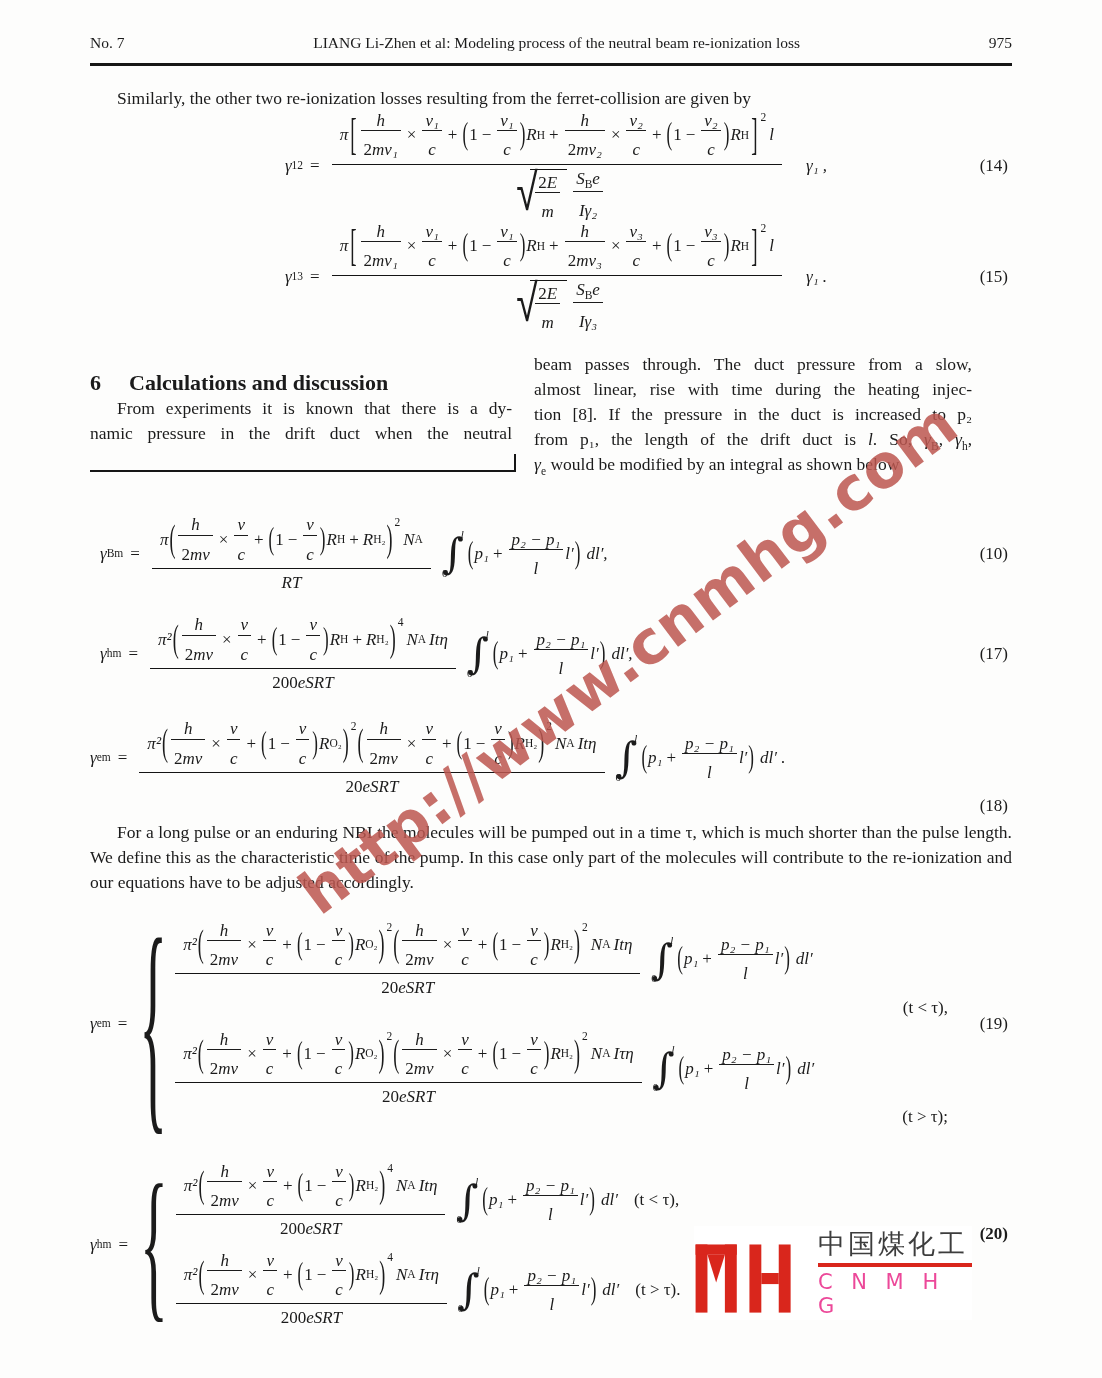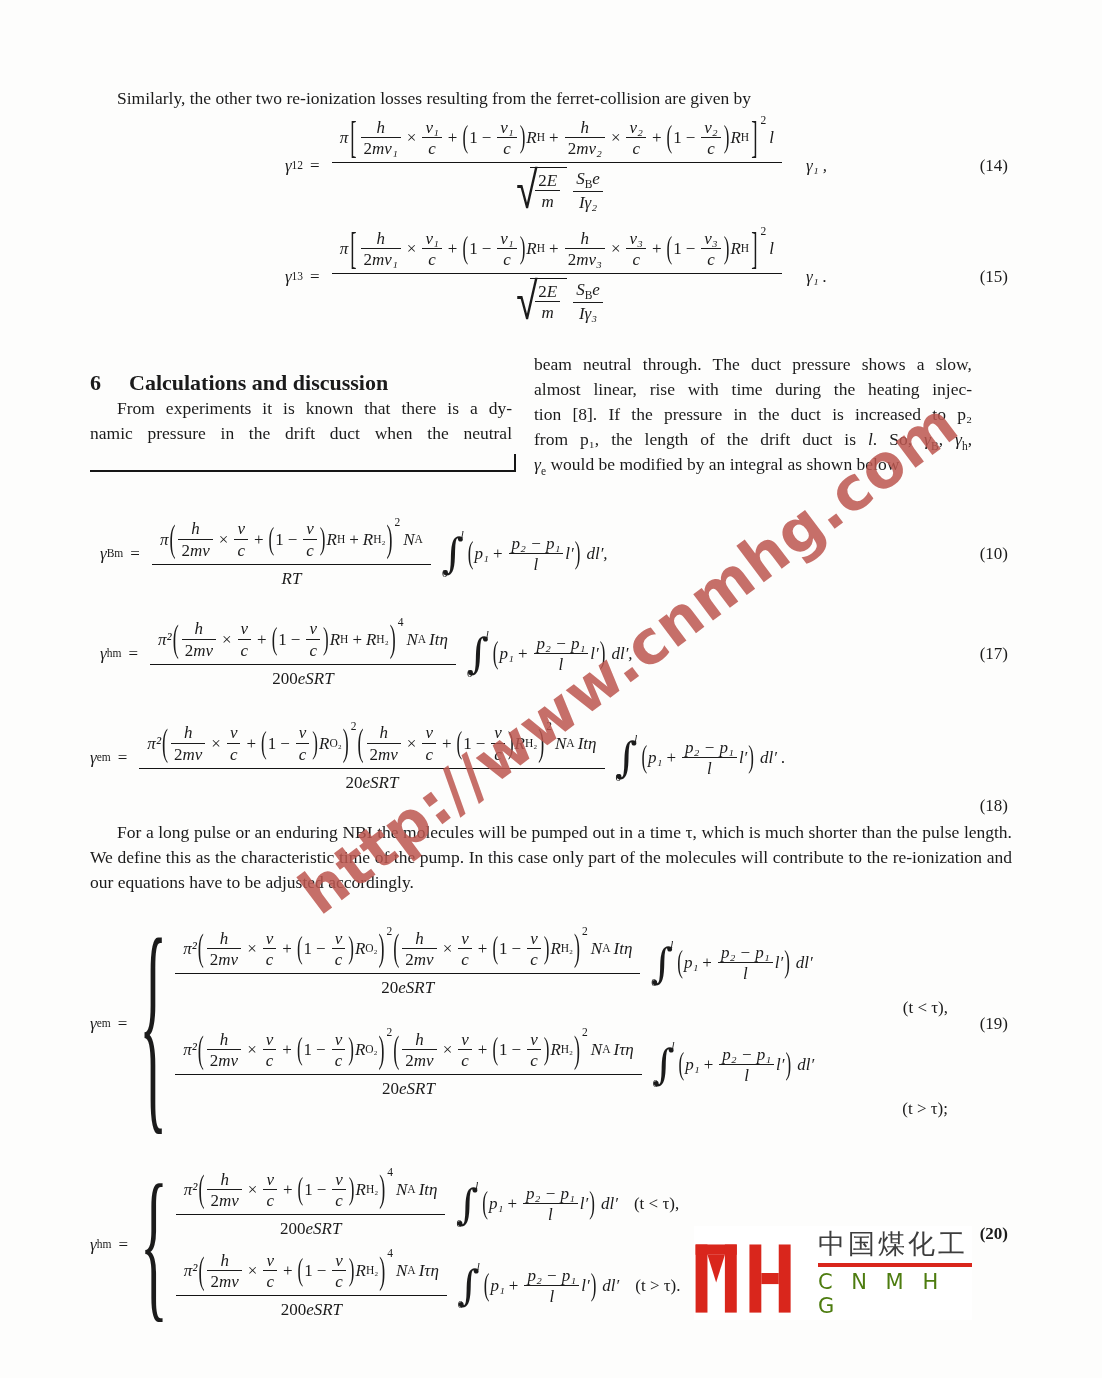--- a/index.html
+++ b/index.html
@@ -24,21 +24,21 @@
   
   .eqrow{position:absolute;display:flex;align-items:center;font-size:17px;}
   .eqrow .num{position:absolute;right:4px;top:50%;transform:translateY(-50%);}
   .eqrow .numlow{top:auto;bottom:-4px;transform:none;}
   .eqrow .numhi{top:44%;font-weight:bold;}
   .ctr{justify-content:center;}
   .lhs{display:inline-flex;align-items:center;white-space:nowrap;margin:0 8px 0 10px;}
   .lhs .es{margin-left:7px;}
   .fr{display:inline-block;vertical-align:middle;text-align:center;margin:0 2px;}
   .fr .n{display:block;line-height:1.12;padding:0 3px;}
-  .fr .d{display:block;line-height:1.12;padding:1px 3px 0;border-top:1.2px solid #1c1c1c;}
+  .fr .d{display:block;line-height:1.12;padding:9px 3px 0;border-top:1.2px solid #1c1c1c;}
   .FR{display:inline-block;text-align:center;margin:0 4px;}
   .FR>.N{display:flex;align-items:center;justify-content:center;padding:0 8px 4px;}
   .FR>.D{display:flex;align-items:center;justify-content:center;border-top:1.7px solid #141414;padding-top:4px;}
   .op{margin:0 4px;}
   .bp{display:inline-block;transform:scaleY(1.8);margin:0 1px;}
   .bP{display:inline-block;transform:scaleY(2.15);margin:0 1px;font-size:18px;}
   .bb{display:inline-block;transform:scaleY(2.3);margin:0 2px;font-size:19px;}
   .hs{font-size:11.5px;position:relative;top:-18px;margin-left:1px;}
   .itg{display:inline-flex;flex-direction:column;align-items:center;line-height:1;
        vertical-align:middle;margin:0 3px 0 7px;}
@@ -61,27 +61,32 @@
   .b20{font-size:58px;transform:scaleY(2.9);}
   
   .wm{position:absolute;left:286px;top:872px;transform:rotate(-37deg);transform-origin:0 0;
       font-family:"DejaVu Sans",sans-serif;font-weight:bold;font-size:60px;letter-spacing:1px;
       color:rgba(188,86,79,.85);z-index:6;white-space:nowrap;}
   .logo{position:absolute;left:694px;top:1226px;width:278px;height:94px;background:#fff;z-index:7;
         display:flex;align-items:center;gap:13px;justify-content:flex-end;}
   .logo .txt{display:flex;flex-direction:column;}
   .logo .cn{font-family:"DejaVu Sans",sans-serif;font-size:27px;color:#3d3d3d;letter-spacing:3px;
             border-bottom:4px solid #d9261c;padding-bottom:3px;line-height:1.15;white-space:nowrap;}
-  .logo .en{font-family:"DejaVu Sans",sans-serif;font-size:21px;color:#4d7c0f;letter-spacing:6px;margin-top:3px;}
+  .logo .en{font-family:"DejaVu Sans",sans-serif;font-size:21px;color:#ec4899;letter-spacing:6px;margin-top:3px;}
 </style>
 </head>
 <body>
 
 <div class="page">
 
+  <div class="hdr">
+    <span>No. 7</span>
+    <span class="ttl">LIANG Li-Zhen et al: Modeling process of the neutral beam re-ionization loss</span>
+    <span>975</span>
+  </div>
 
   <div class="intro">Similarly, the other two re-ionization losses resulting from the ferret-collision are given by</div>
 
   <div class="eqrow ctr" style="top:112px;left:90px;width:922px;height:108px;">
     <span class="num">(14)</span>
     <span class="lhs">
         <i>γ</i>
         <sub>12</sub>
         <span class="es">=</span>
       </span>
@@ -223,21 +228,21 @@
     <span class="st">Calculations and discussion</span>
   </div>
 
   <div class="col" style="top:396px;left:90px;width:422px;">
     <div class="jl" style="text-indent:27px;">From experiments it is known that there is a dy-</div>
     <div class="jl">namic pressure in the drift duct when the neutral</div>
   </div>
   <div class="colrule"></div>
 
   <div class="col" style="top:352px;left:534px;width:438px;">
-    <div class="jl">beam neutral through. The duct pressure shows a slow,</div>
+    <div class="jl">beam passes through. The duct pressure from a slow,</div>
     <div class="jl">almost linear, rise with time during the heating injec-</div>
     <div class="jl">tion [8]. If the pressure in the duct is increased to p₂</div>
     <div class="jl"><span>from p₁, the length of the drift duct is </span><i>l</i><span>. So, </span><i>γ</i><sub>B</sub><span>, </span><i>γ</i><sub>h</sub><span>,</span></div>
     <div><i>γ</i><sub>e</sub><span> would be modified by an integral as shown below</span></div>
   </div>
 
   <div class="eqrow" style="top:498px;left:90px;width:922px;height:112px;">
     <span class="num">(10)</span>
     <span class="lhs">
         <i>γ</i>

